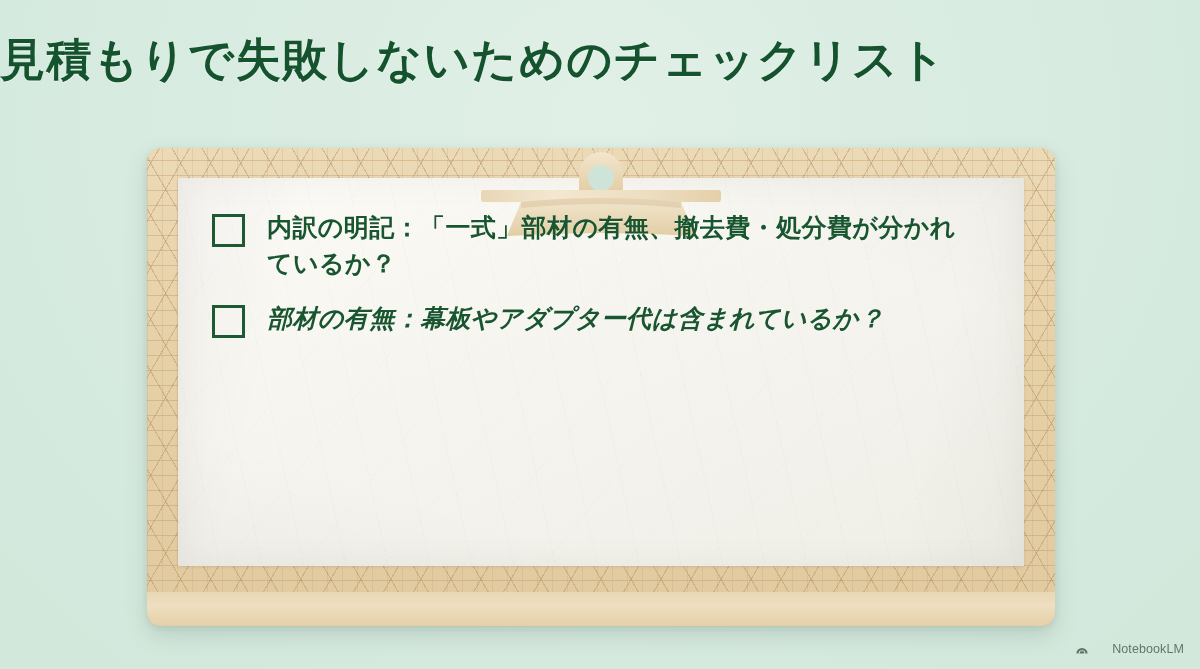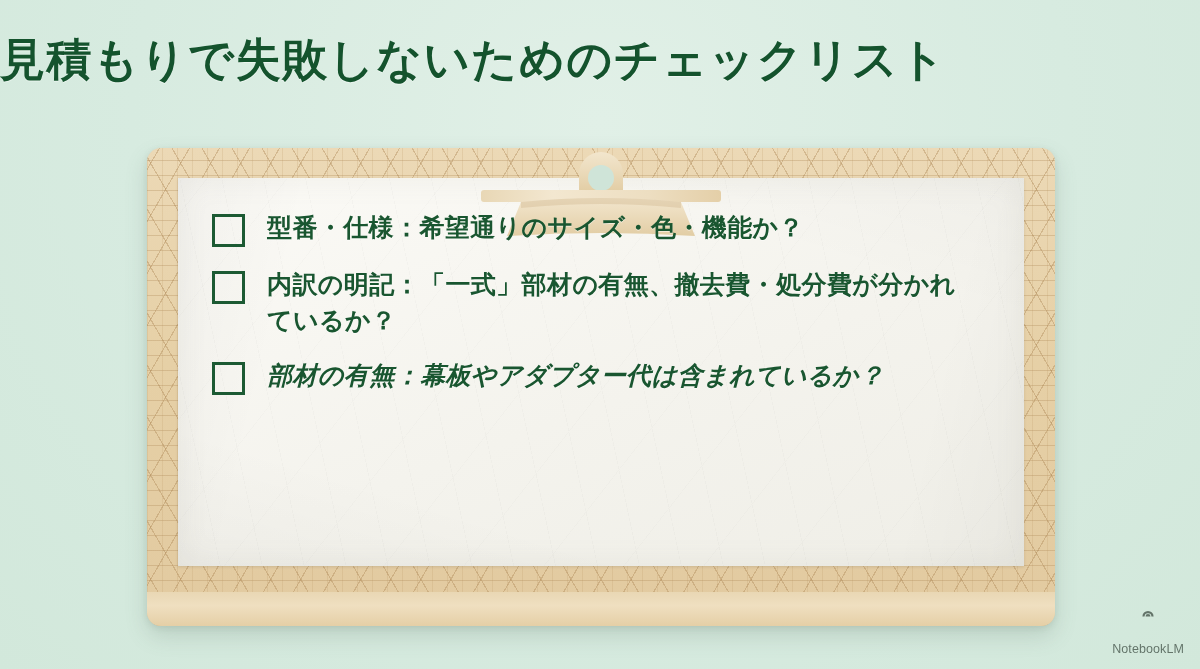--- a/index.html
+++ b/index.html
@@ -147,21 +147,20 @@
     right: 16px;
     bottom: 13px;
     display: flex;
     align-items: center;
     gap: 23px;
     color: #4b5b51;
     font-size: 12.5px;
     letter-spacing: 0.1px;
     opacity: 0.82;
     z-index: 5;
-    flex-direction: column;
   }
   .watermark .wm-icon {
     display: inline-flex;
     width: 14px;
     height: 14px;
   }
 </style>
 </head>
 <body>
 
@@ -194,24 +193,20 @@
 
         <rect x="0" y="38" width="240" height="12" rx="3" fill="url(#woodH)"></rect>
 
         <path d="M40 50 Q120 42 200 50 L214 84 Q120 78 26 84 Z" fill="url(#woodV)"></path>
         <path d="M40 50 Q120 42 200 50 L200 56 Q120 48 40 56 Z" fill="rgba(200,170,125,0.30)"></path>
       </svg>
     </div>
 
     <div class="checklist">
 
-      <div class="check-row">
-        <div class="checkbox"></div>
-        <div class="check-text">型番・仕様：希望通りのサイズ・色・機能か？</div>
-      </div>
 
       <div class="check-row">
         <div class="checkbox"></div>
         <div class="check-text">内訳の明記：「一式」部材の有無、撤去費・処分費が分かれているか？</div>
       </div>
 
 
       <div class="check-row">
         <div class="checkbox"></div>
         <div class="check-text">部材の有無：幕板やアダプター代は含まれているか？</div>

